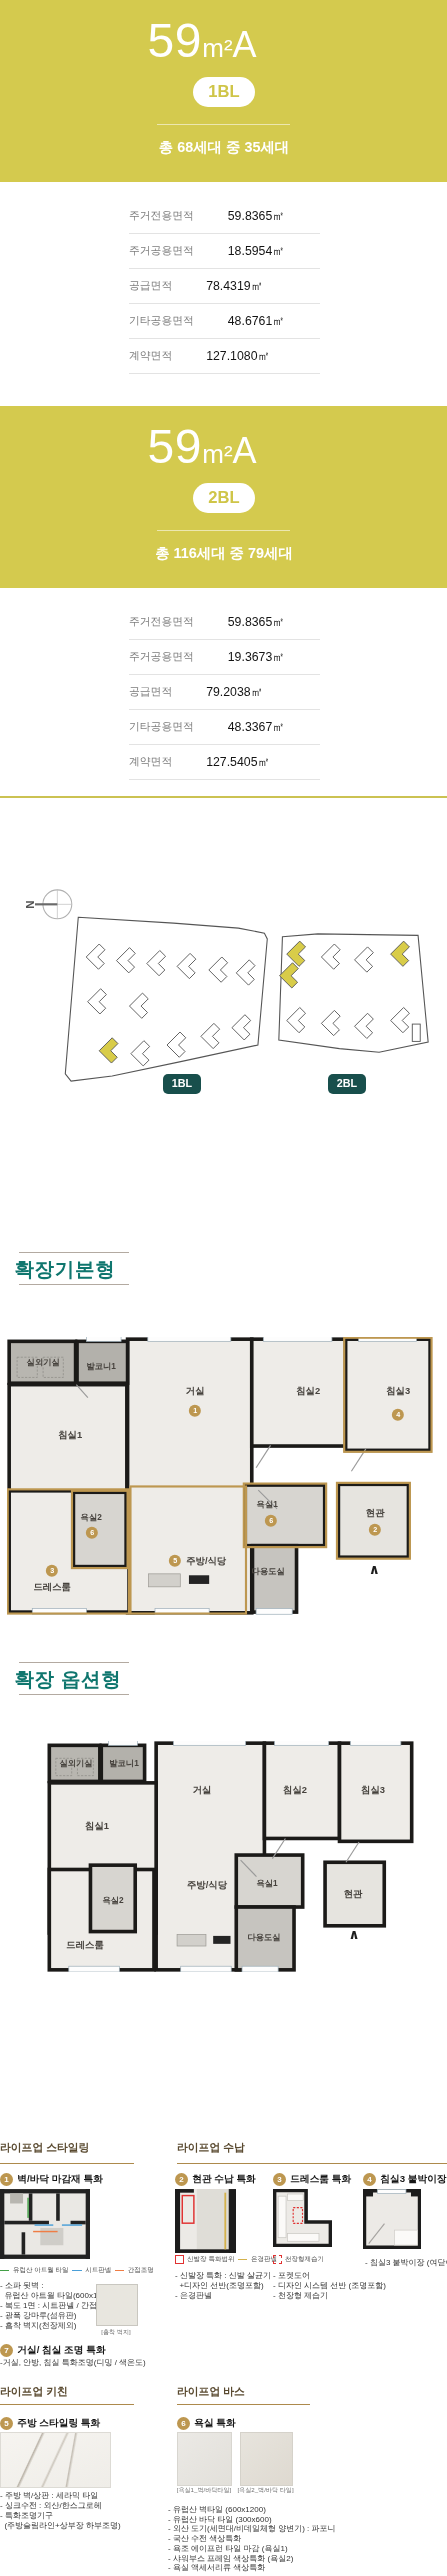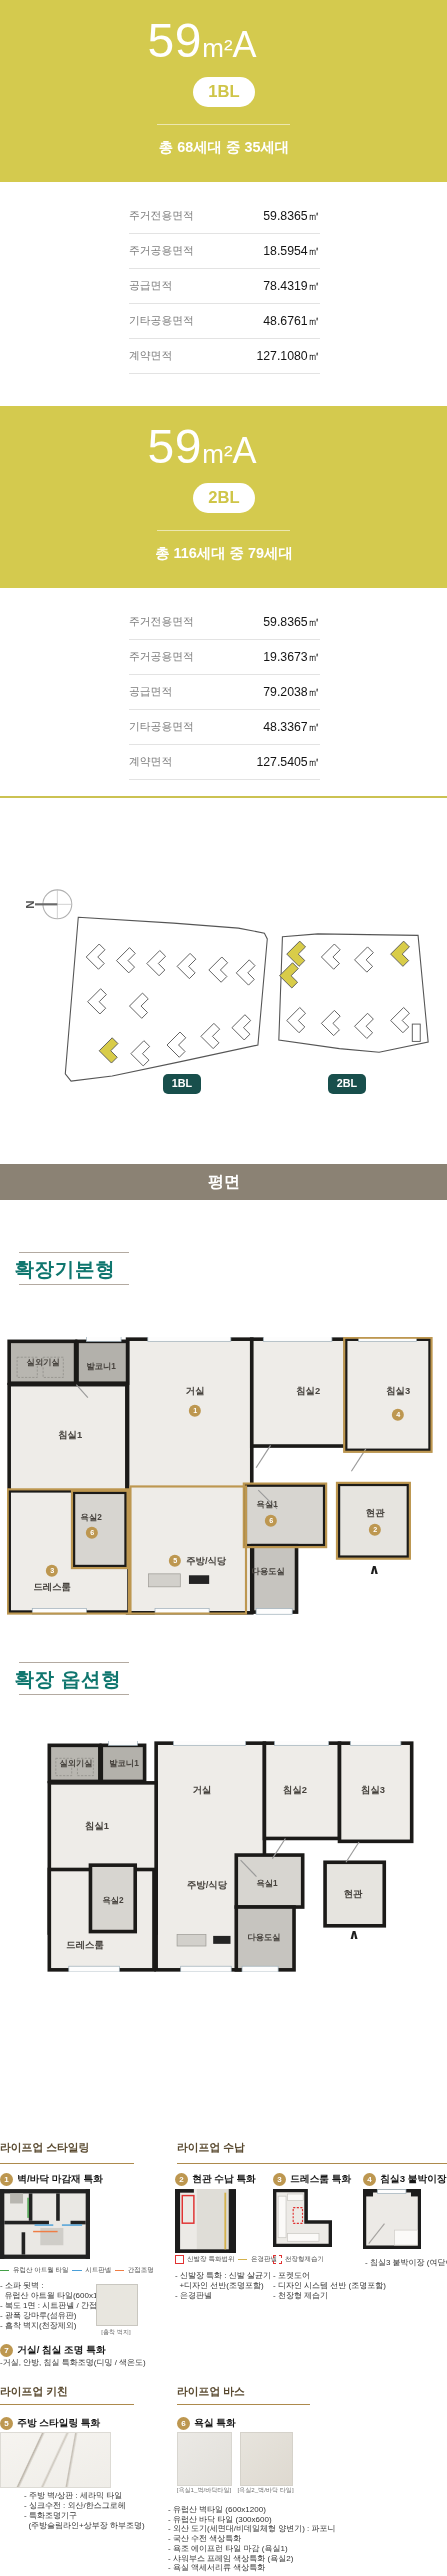--- a/index.html
+++ b/index.html
@@ -11,21 +11,21 @@
   .ytitle{left:0;width:404px;top:17.3px;text-align:center;color:#fff;font-weight:500;line-height:1;}
   .ytitle .num{font-size:48px;letter-spacing:0.7px;}
   .ytitle .unit{font-size:26px;}
   .ytitle .typ{font-size:36px;}
   .pill{left:193px;top:77px;width:62px;height:30px;background:#fff;border-radius:16px;
         color:#cfc548;font-size:16.6px;font-weight:600;text-align:center;line-height:30px;}
   .ydiv{left:157px;top:124px;width:133px;height:1.4px;background:rgba(255,255,255,.55);}
   .ysub{left:0;width:448px;top:138px;text-align:center;color:#fff;font-size:14.4px;font-weight:700;}
   
   .tbl{left:129px;width:191px;}
-  .trow{display:flex;justify-content:space-between;align-items:center;height:34px;border-bottom:0.7px solid #e3e3e3;}
+  .trow{display:flex;align-items:center;height:34px;border-bottom:0.7px solid #e3e3e3;gap:34px;}
   .tlab{font-size:10.8px;color:#7d7d7d;}
   .tval{font-size:12.3px;font-weight:400;color:#141414;}
   .oliveline{left:0;width:448px;height:2.2px;background:#cbc252;}
   
   .band{left:0;width:448px;height:36px;background:#8b8274;color:#fff;text-align:center;
         font-size:16px;font-weight:700;line-height:36px;}
   
   .blbadge{width:38px;height:19.5px;background:#184f4c;border-radius:5px;color:#fff;
            font-size:10.8px;font-weight:700;text-align:center;line-height:19.5px;}
   .north{font-size:11.6px;font-weight:700;color:#555;transform:rotate(-90deg);}
@@ -172,21 +172,20 @@
         <use href="#bldg" x="444" y="292"></use>
       <use href="#bldg" x="490" y="296"></use>
         <use href="#bldg" x="540" y="288"></use>
       <rect x="571" y="312" width="11" height="24" fill="#fff" stroke="#5a5a5a"></rect>
     </g>
   </svg>
   <div class="abs north" style="left:21.7px;top:895px;width:14.4px;">N</div>
   <div class="abs blbadge" style="left:163px;top:1074px;">1BL</div>
   <div class="abs blbadge" style="left:328px;top:1074px;">2BL</div>
 
-  <div class="abs band" style="top:1164px;">평면</div>
 
   <div class="abs ptline" style="left:19px;top:1252px;"></div>
   <div class="abs ptitle" style="left:14.4px;top:1256px;">확장기본형</div>
   <div class="abs ptline" style="left:19px;top:1284px;"></div>
 
   <div class="abs plan" style="left:7.2px;top:1337px;width:426px;height:278px;">
     <svg width="426" height="278" viewBox="0 0 590 385">
       <g stroke="#1b1a18" stroke-width="5">
         <rect x="167" y="3" width="172" height="379" fill="#eeece8"></rect>
         <rect x="3" y="6" width="92" height="58" fill="#b8b6b0"></rect>
@@ -428,21 +427,21 @@
   <div class="abs ohead" style="left:0;top:2385px;">라이프업 키친</div>
   <div class="abs ouline" style="left:0;top:2404px;width:134px;"></div>
   <div class="abs ohead" style="left:177px;top:2385px;">라이프업 바스</div>
   <div class="abs ouline" style="left:177px;top:2404px;width:133px;"></div>
 
   <div class="abs oitem" style="left:0;top:2417px;">
     <span class="ncircle">5</span>
     <span class="t">주방 스타일링 특화</span>
   </div>
   <div class="abs marble" style="left:0;top:2432px;width:109px;height:54px;"></div>
-  <div class="abs bullets" style="left:0;top:2491px;padding-left:24px;">
+  <div class="abs bullets" style="left:0;top:2491px;">
     <div>- 주방 벽/상판 : 세라믹 타일</div>
     <div>- 싱크수전 : 외산/한스그로헤</div>
     <div>- 특화조명기구</div>
     <div>  (주방슬림라인+상부장 하부조명)</div>
   </div>
 
   <div class="abs oitem" style="left:177px;top:2417px;">
     <span class="ncircle">6</span>
     <span class="t">욕실 특화</span>
   </div>

